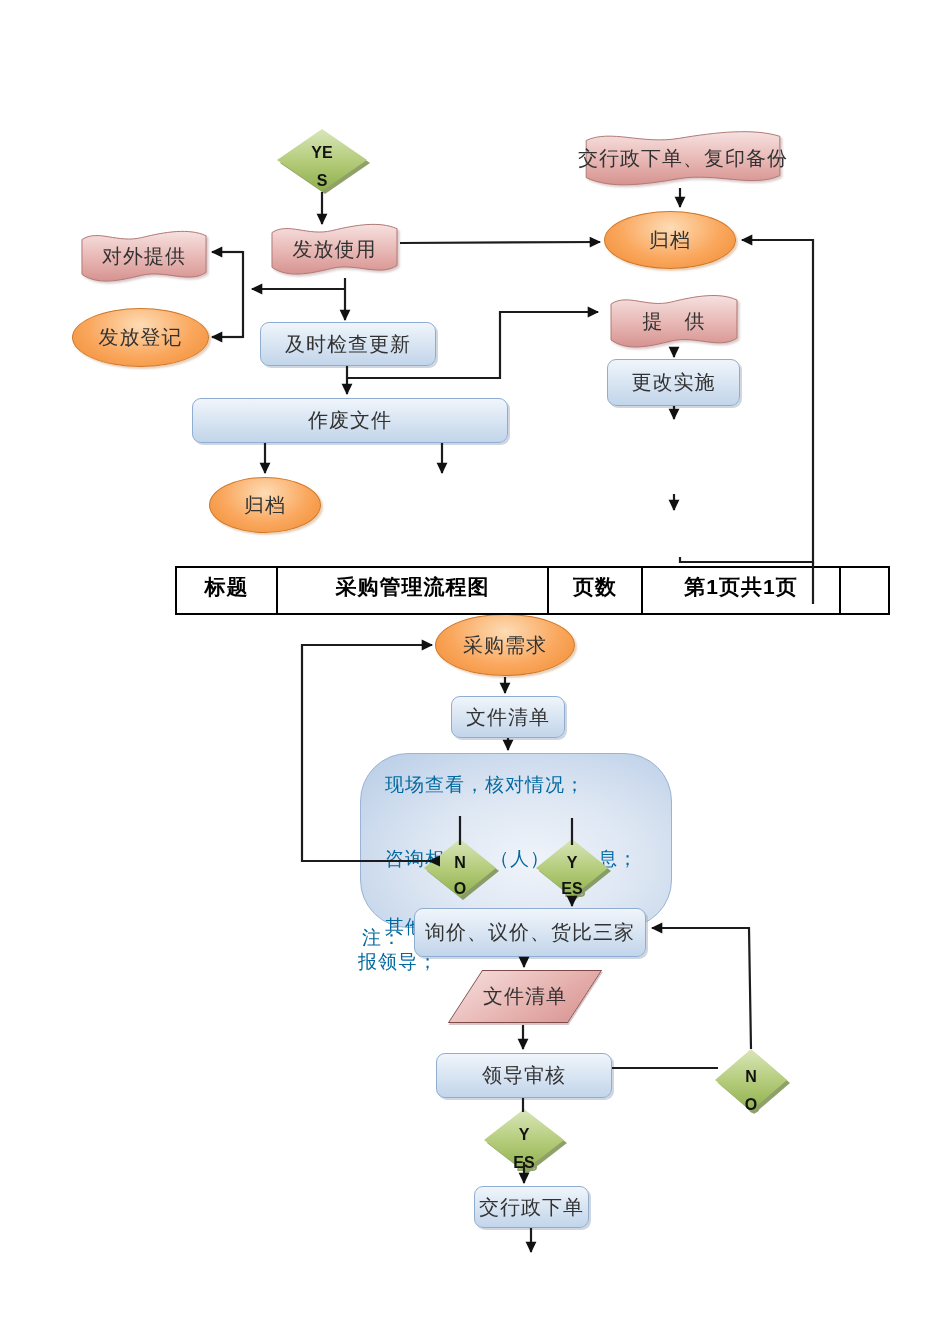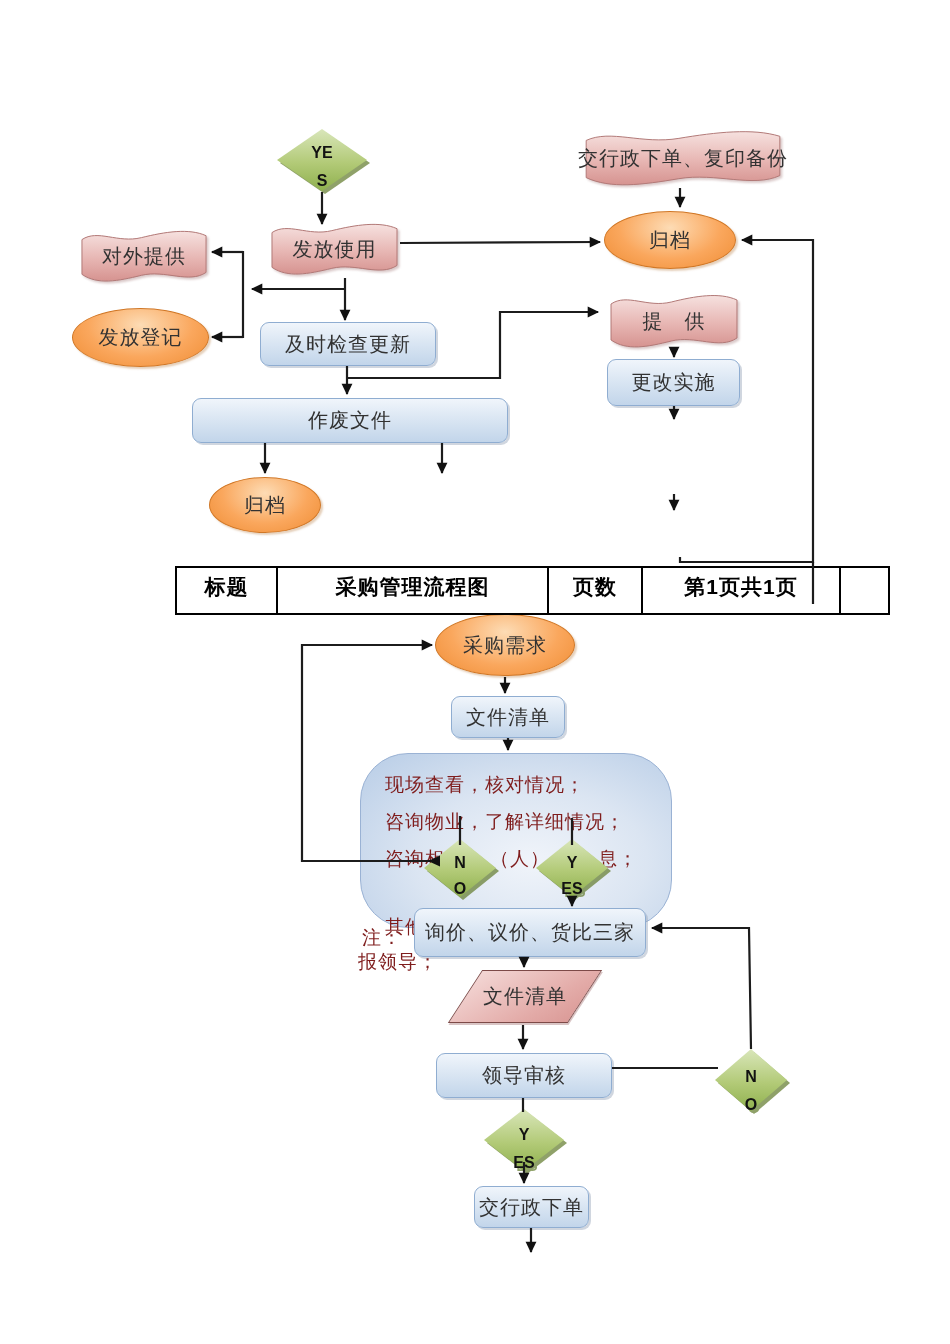--- a/index.html
+++ b/index.html
@@ -23,21 +23,21 @@
         background:linear-gradient(180deg,#d9e6ba 0%,#b2ca77 55%,#8fb04e 100%);}
   .dl{position:absolute;width:100%;text-align:center;font-family:"Liberation Sans",sans-serif;
       font-weight:bold;color:#121212;font-size:16px;z-index:3;line-height:1;}
   .dlz{font-family:"Liberation Serif",serif;font-weight:normal;font-size:19px;color:#2f2f2f;letter-spacing:1px;}
   
   .wave svg.bg{position:absolute;left:0;top:0;width:100%;height:100%;
        filter:drop-shadow(2px 2px 1px rgba(150,100,100,.35));}
   
   .bigbox{background:radial-gradient(ellipse at 55% 62%,#f0f4fa 0%,#dbe5f2 48%,#b7cce6 100%);
           border:1px solid #9ab2d4;border-radius:48px;}
-  .boxline{position:absolute;font-size:19px;color:#7f1d1d;letter-spacing:1px;white-space:nowrap;
+  .boxline{position:absolute;font-size:19px;color:#0369a1;letter-spacing:1px;white-space:nowrap;
            font-family:Liberation Mono, monospace;z-index:2;}
   
   .para{background:linear-gradient(135deg,#f3d6d4 0%,#e3aba8 70%,#db9b98 100%);
         border:1px solid #7d4a48;box-shadow:2px 2px 0 rgba(160,110,110,.4);}
   .para .inner{transform:skewX(33deg);}
   
   #info-table{position:absolute;left:135px;top:566px;border-collapse:collapse;z-index:2;
       font-family:Liberation Sans, sans-serif;}
   #info-table td{border:2px solid #000;font-weight:bold;font-size:21px;color:#000;
       text-align:center;vertical-align:top;padding:5px 2px 12px 2px;letter-spacing:1px;}
@@ -138,21 +138,20 @@
   <div class="node ell" style="left:395px;top:614px;width:140px;height:62px">
     <span class="lbl">采购需求</span>
   </div>
 
   <div class="node rectb" style="left:411px;top:696px;width:114px;height:42px">
     <span class="lbl">文件清单</span>
   </div>
 
   <div class="node bigbox" style="left:320px;top:753px;width:312px;height:175px"></div>
   <span class="boxline" style="left:345px;top:772px">现场查看，核对情况；</span>
-  <span class="boxline" style="left:345px;top:809px">咨询物业，了解详细情况；</span>
   <span class="boxline" style="left:345px;top:846px">咨询相</span>
   <span class="boxline" style="left:450px;top:846px">（人）</span>
   <span class="boxline" style="left:558px;top:846px">息；</span>
   <span class="boxline" style="left:345px;top:914px">其他；</span>
 
   <div class="node dia z3" style="left:384px;top:839px;width:72px;height:58px">
     <div class="dshape"></div>
     <span class="dl" style="top:16px">N</span>
     <span class="dl" style="top:42px">O</span>
   </div>

